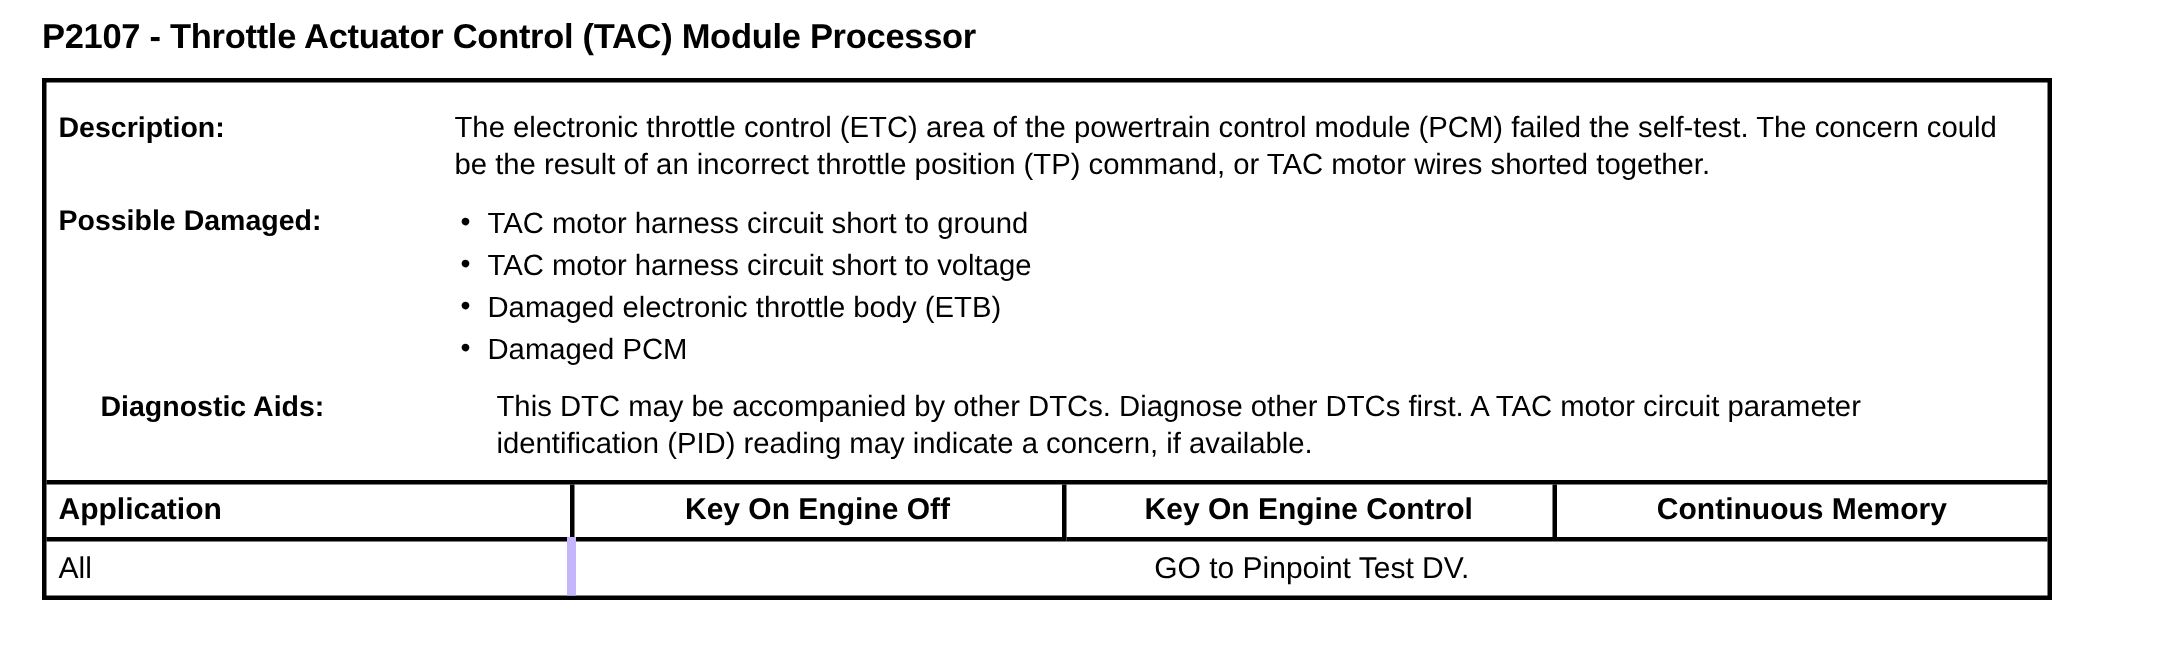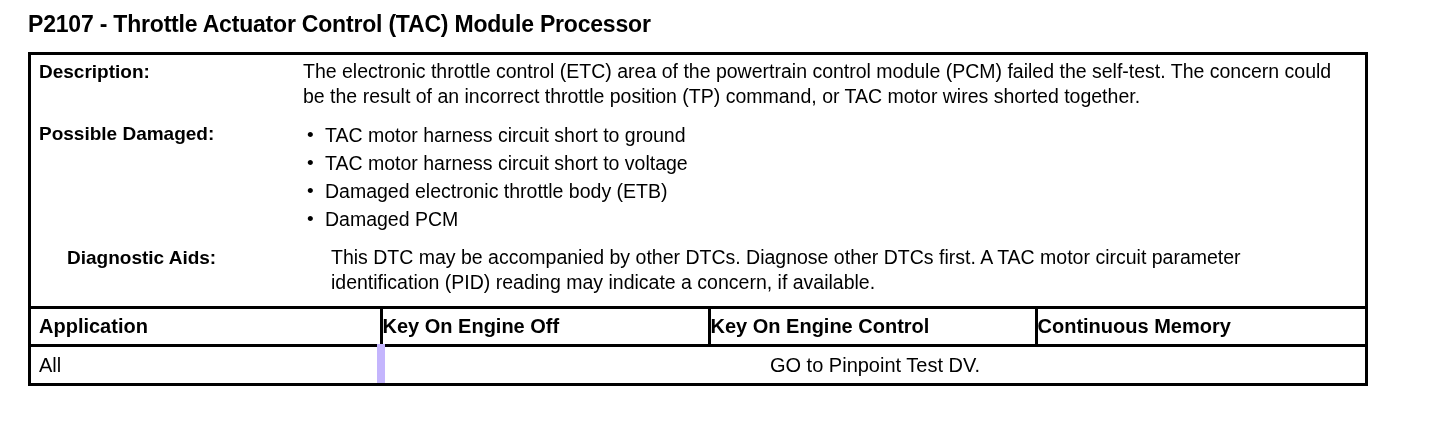--- a/index.html
+++ b/index.html
@@ -86,21 +86,21 @@
     font-size: 19.5px;
   }
   .cause-list li .bullet {
     position: absolute;
     left: 4px;
     top: 0;
     font-size: 19px;
     line-height: 28px;
   }
 
-  .block-desc  { padding-top: 0; }
+  .block-desc  { padding-top: 14px; }
   .block-cause { padding-top: 4px; }
   .block-aids  { padding-top: 4px; padding-bottom: 4px; padding-left: 28px; }
 
   
   .thick-rule {
     height: 3px;
     background: #000;
     margin-top: 3px;
   }
 
@@ -112,21 +112,21 @@
   }
   .app-table th,
   .app-table td {
     border: 0;
     padding: 0;
   }
 
   .app-head th {
     font-size: 20px;
     font-weight: bold;
-    text-align: left;
+    text-align: center;
     height: 35px;
     line-height: 35px;
     vertical-align: middle;
     border-bottom: 3px solid #000;
   }
   .app-head th.col-app {
     text-align: left;
     padding-left: 8px;
   }
   .app-head th.divided {
@@ -139,21 +139,21 @@
     line-height: 36px;
     vertical-align: middle;
     text-align: center;
     margin-left: 44px;
   }
   .app-body td.col-app {
     text-align: left;
     padding-left: 8px;
   }
   .app-body td.divided {
-    border-left: 8px solid #c4b5fd;
+    border-left: 6px solid #c4b5fd;
     border-radius: 10px;
   }
 </style>
 </head>
 <body>
 
 <div class="page">
 
   <div class="dtc-title">P2107 - Throttle Actuator Control (TAC) Module Processor</div>
 

